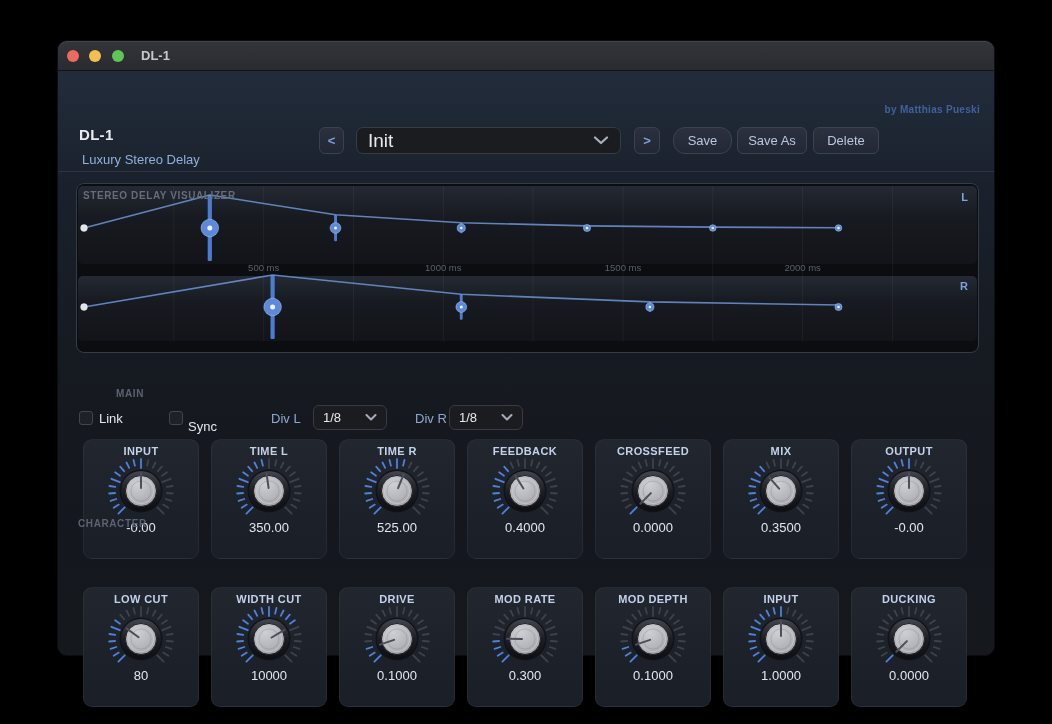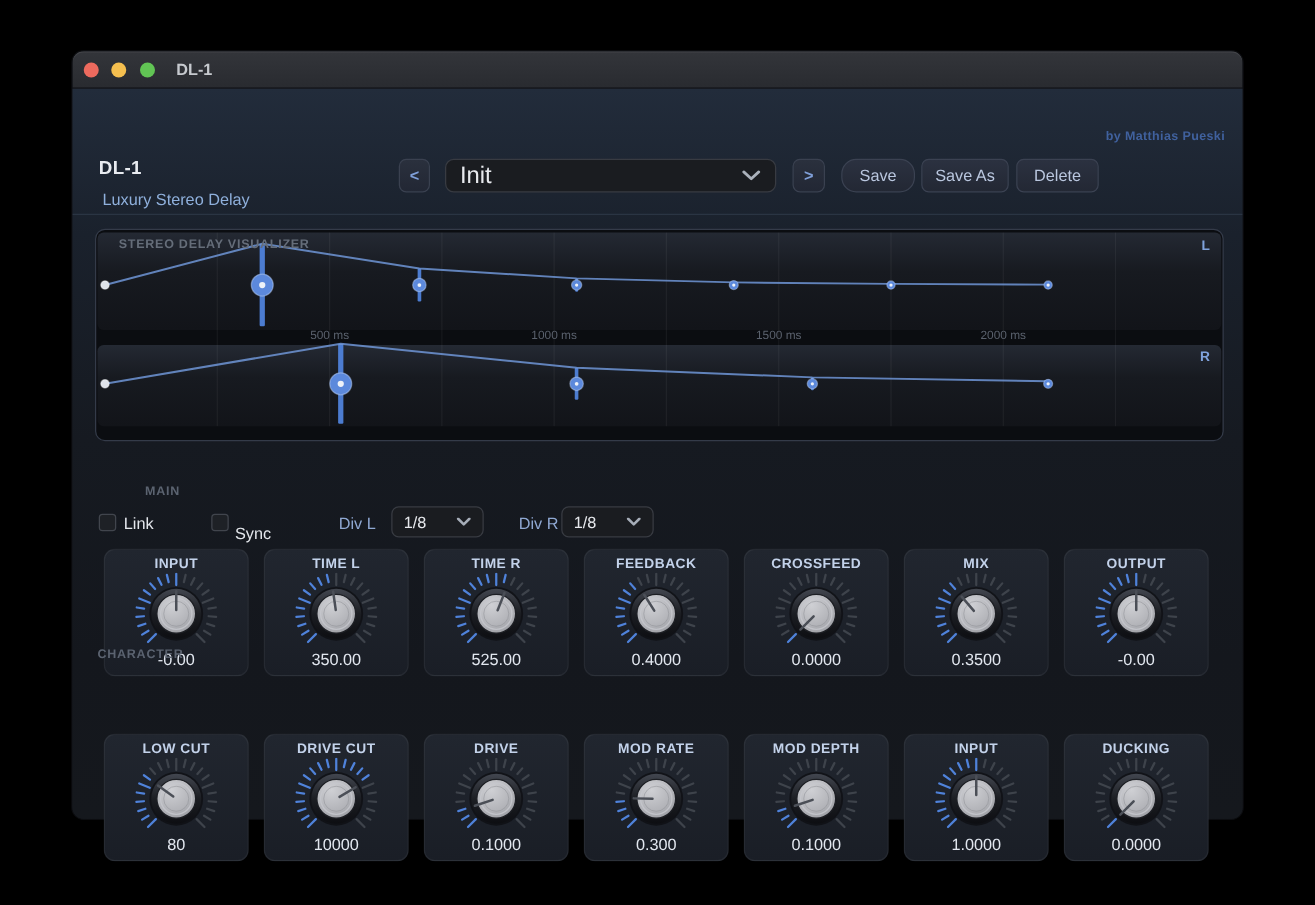--- a/index.html
+++ b/index.html
@@ -45,39 +45,39 @@
            border:1px solid #383b42; border-radius:7px; display:flex;
            align-items:center; justify-content:space-between; padding:0 11px;
            color:#e7e9ed; font-size:19px; cursor:pointer; }
   .push-btn { position:absolute; top:56px; height:27px;
               background:linear-gradient(#2b3140,#232834); border:1px solid #3b4252;
               border-radius:6px; color:#bac7df; font-size:13px; text-align:center;
               line-height:25px; cursor:pointer; }
 
   .visualizer { position:absolute; left:18px; top:112px; width:903px; height:170px;
                 background:#0b0d11; border:1px solid #343b49; border-radius:8px; }
-  .vtitle { position:absolute; left:18px; top:6px; font-size:10px; font-weight:bold;
+  .vtitle { position:absolute; left:6px; top:6px; font-size:10px; font-weight:bold;
             letter-spacing:0.6px; color:#656d79; z-index:2; }
   .vch { position:absolute; right:10px; font-size:11px; font-weight:bold; color:#7fa2dc; z-index:2; }
   .vch.l { top:7px; } .vch.r { top:96px; }
 
   .section-label { position:absolute; font-size:10px; font-weight:bold;
                    letter-spacing:0.6px; color:#5b6370; z-index:3; }
 
   .checkbox { position:absolute; width:14px; height:14px; background:#1e2126;
               border:1px solid #41454d; border-radius:3px; cursor:pointer; }
   .cb-label { position:absolute; font-size:13px; color:#e4e7ec; }
   .div-label { position:absolute; font-size:13px; color:#8fa8d2; }
   .mini-combo { position:absolute; height:25px; width:74px; background:#1a1c20;
                 border:1px solid #383b42; border-radius:6px; display:flex;
                 align-items:center; justify-content:space-between; padding:0 9px;
                 color:#e7e9ed; font-size:13px; cursor:pointer; }
 
   .knob-row { position:absolute; left:25px; display:flex; gap:12px; }
-  .kcell { width:116px; height:102px; border-radius:9px;
+  .kcell { width:116px; height:120px; border-radius:9px;
            background:linear-gradient(180deg,#21262f,#1a1e26);
            border:1px solid rgba(255,255,255,0.05);
            display:flex; flex-direction:column; align-items:center; }
   .klabel { margin-top:5px; font-size:11px; font-weight:bold; letter-spacing:0.4px;
             color:#c3d2ea; }
   .kdial { margin-top:1px; cursor:pointer; }
   .kvalue { font-size:13px; color:#e2e7ef; margin-top:-2px; }
 </style>
 </head>
 <body>
@@ -470,21 +470,21 @@
             <circle cx="45" cy="33" r="21.5" fill="#0a0b0e" opacity="0.65"></circle>
             <circle cx="45" cy="33" r="20" fill="url(#gBez)"></circle>
             <circle cx="45" cy="33" r="15.5" fill="url(#gFace)" stroke="#1d1f24" stroke-width="1"></circle>
             <circle cx="45" cy="33" r="12.5" fill="none" stroke="#c6c7cc" stroke-width="1.1" opacity="0.85"></circle>
             <circle cx="45" cy="33" r="10" fill="none" stroke="#8f9197" stroke-width="0.8" opacity="0.55"></circle>
             <line x1="42.6" y1="31.2" x2="30.4" y2="22.4" stroke="#4b4f57" stroke-width="2" stroke-linecap="round"></line>
           </svg>
           <div class="kvalue">80</div>
         </div>
         <div class="kcell">
-          <div class="klabel">DRIVE CUT</div>
+          <div class="klabel">WIDTH CUT</div>
           <svg class="kdial" width="90" height="64" viewBox="0 0 90 64">
             <line x1="28.7" y1="49.3" x2="22.4" y2="55.6" stroke="#4f82da" stroke-width="1.8" stroke-linecap="round"></line>
             <line x1="22.8" y1="46.6" x2="17.7" y2="49.7" stroke="#4f82da" stroke-width="1.8" stroke-linecap="round"></line>
             <line x1="20.3" y1="41.0" x2="14.6" y2="42.9" stroke="#4f82da" stroke-width="1.8" stroke-linecap="round"></line>
             <line x1="19.1" y1="35.0" x2="13.1" y2="35.5" stroke="#4f82da" stroke-width="1.8" stroke-linecap="round"></line>
             <line x1="19.3" y1="28.9" x2="13.4" y2="28.0" stroke="#4f82da" stroke-width="1.8" stroke-linecap="round"></line>
             <line x1="23.8" y1="24.2" x2="15.4" y2="20.8" stroke="#4f82da" stroke-width="1.8" stroke-linecap="round"></line>
             <line x1="24.0" y1="17.7" x2="19.1" y2="14.2" stroke="#4f82da" stroke-width="1.8" stroke-linecap="round"></line>
             <line x1="28.1" y1="13.2" x2="24.2" y2="8.7" stroke="#4f82da" stroke-width="1.8" stroke-linecap="round"></line>
             <line x1="33.2" y1="9.8" x2="30.5" y2="4.5" stroke="#4f82da" stroke-width="1.8" stroke-linecap="round"></line>

